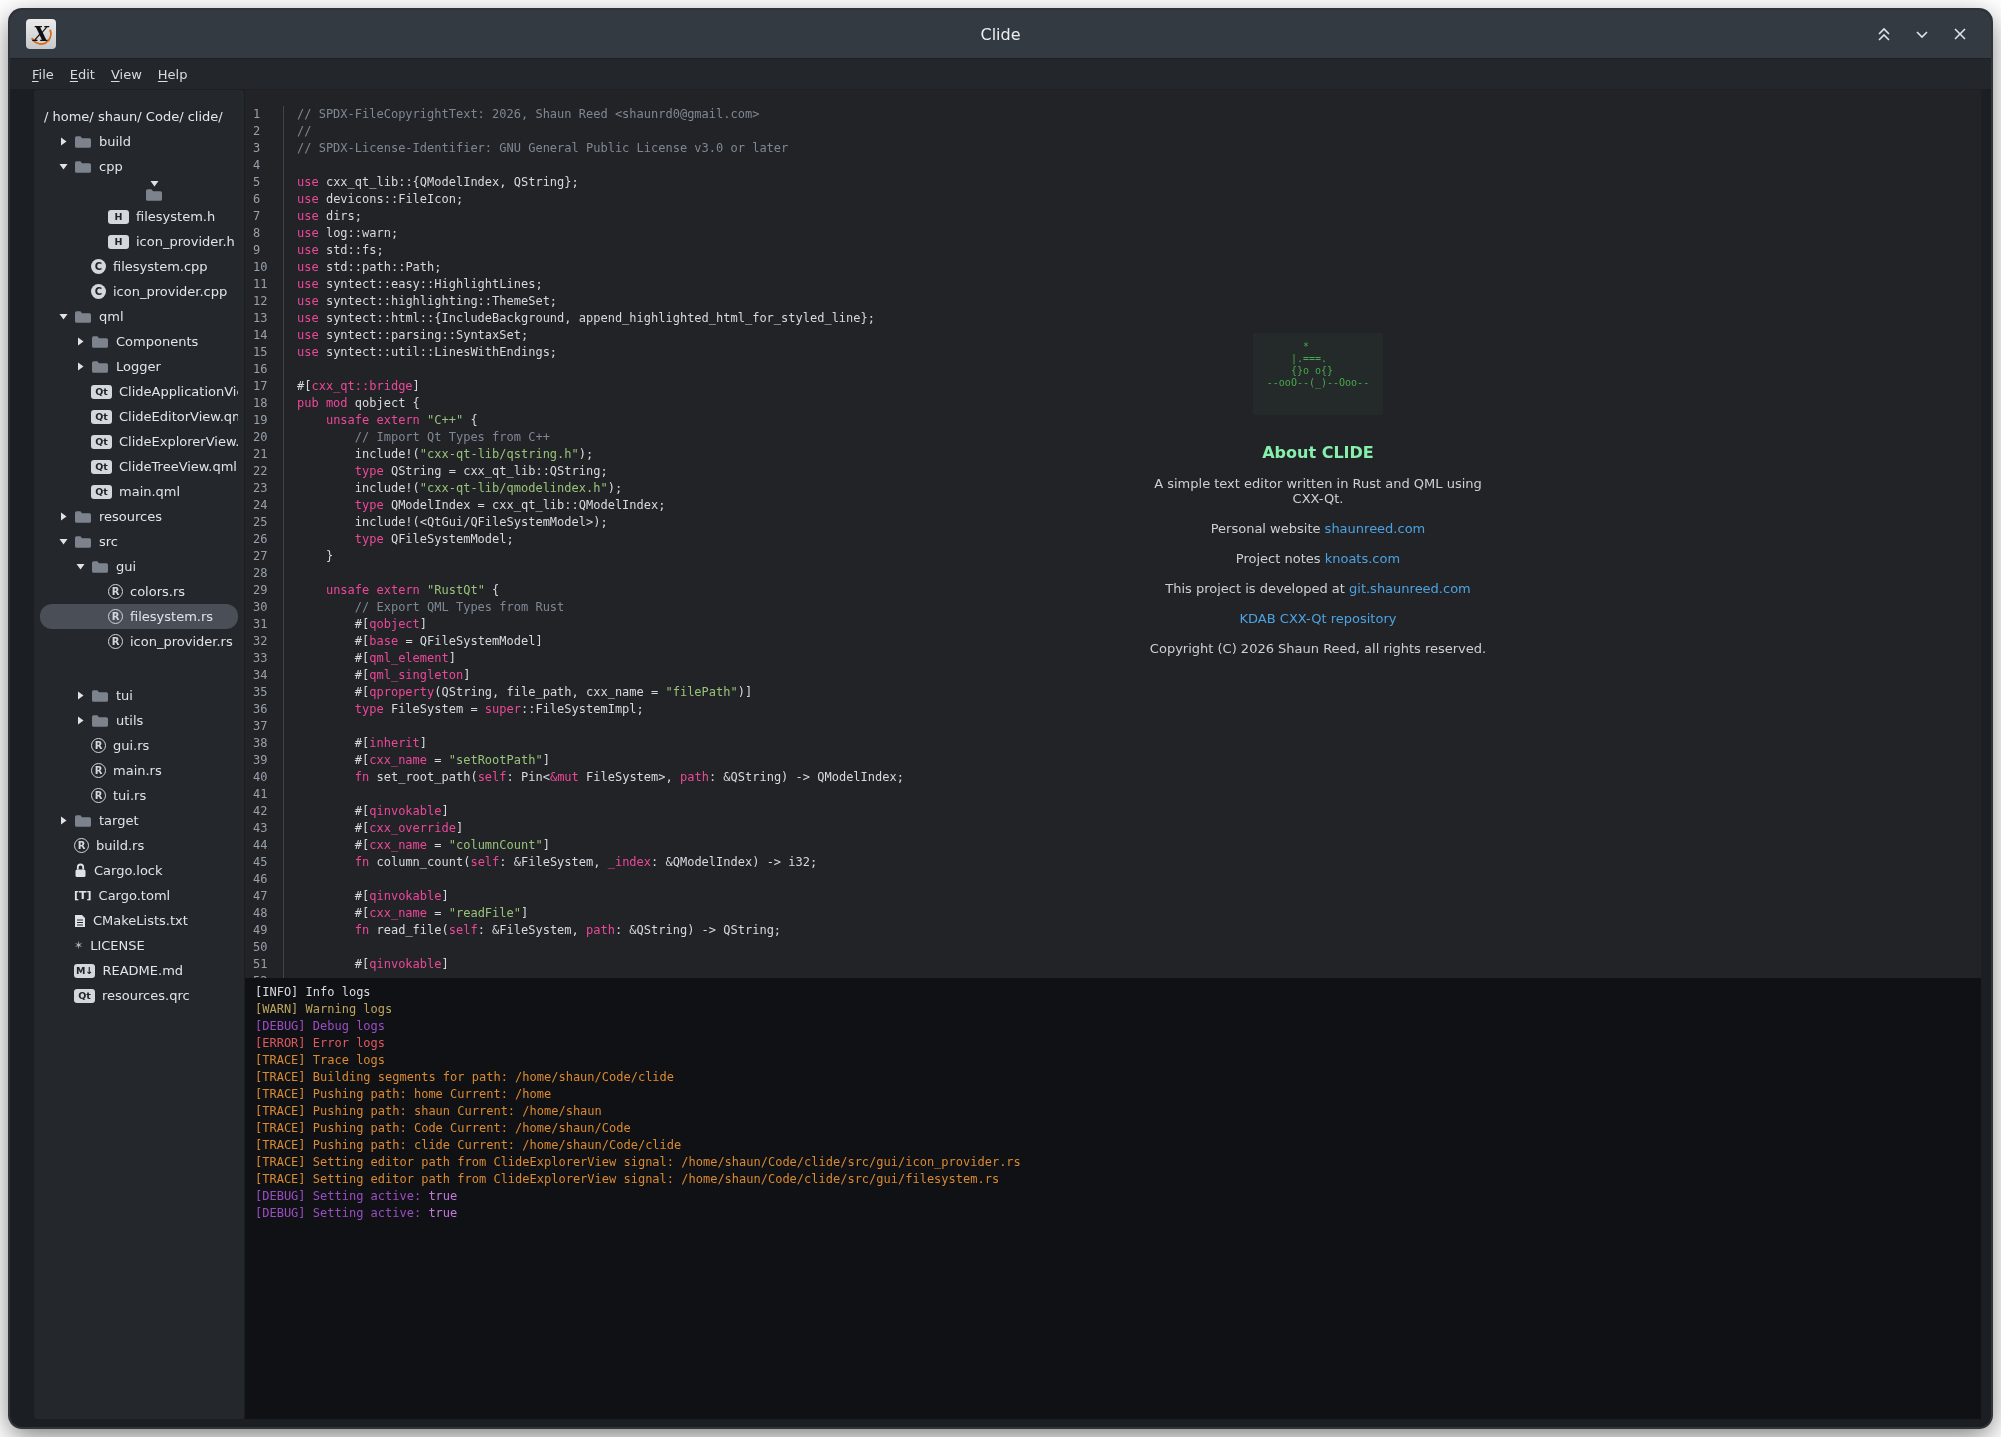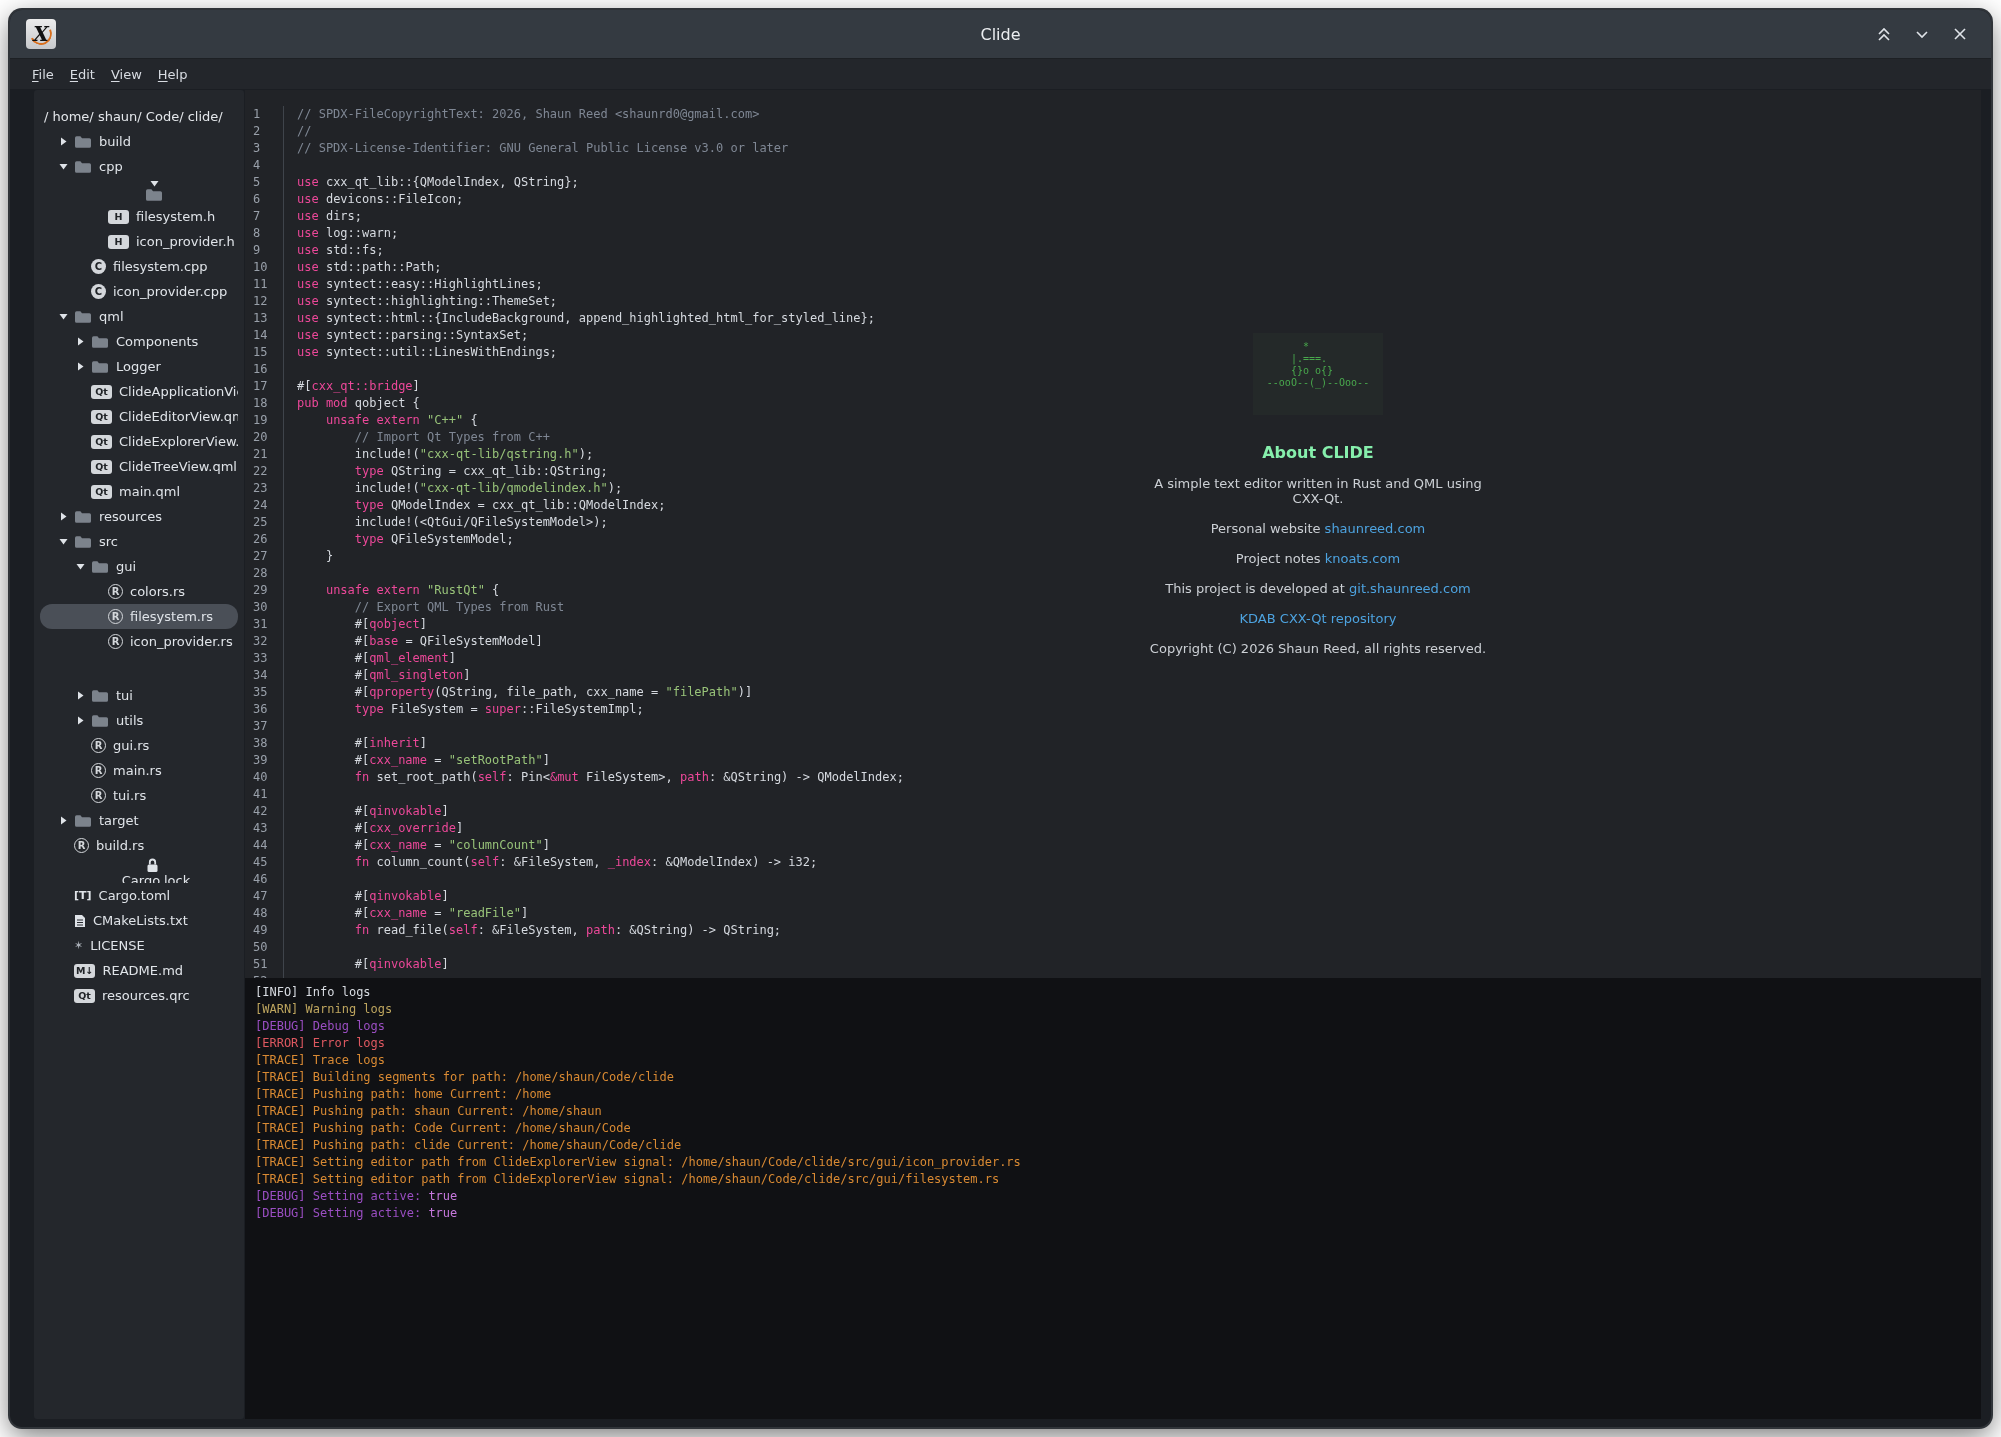--- a/index.html
+++ b/index.html
@@ -318,21 +318,21 @@
             <svg width="18" height="14" viewBox="0 0 18 14">
               <path d="M1 3 Q1 1.2 2.6 1.2 L6.4 1.2 L8 3.2 L15.4 3.2 Q17 3.2 17 4.8 L17 11.2 Q17 12.8 15.4 12.8 L2.6 12.8 Q1 12.8 1 11.2 Z" fill="#7c838c"></path>
             </svg>
           </span>
           <span class="tlabel">target</span>
         </div>
         <div class="trow" style="padding-left: 34px;">
           <span class="ticon cicon line">R</span>
           <span class="tlabel">build.rs</span>
         </div>
-        <div class="trow" style="padding-left: 34px; flex-direction: column;">
+        <div class="trow" style="padding-left: 34px;">
           <span class="ticon">
             <svg width="13" height="15" viewBox="0 0 13 15">
               <rect x="1.5" y="6.5" width="10" height="7.5" rx="1.5" fill="#dfe3e8"></rect>
               <path d="M3.8 6.5 V4.2 a2.7 2.7 0 0 1 5.4 0 V6.5" stroke="#dfe3e8" stroke-width="1.8" fill="none"></path>
             </svg>
           </span>
           <span class="tlabel">Cargo.lock</span>
         </div>
         <div class="trow" style="padding-left: 34px;">
           <span class="ticon plain-ic">[T]</span>

